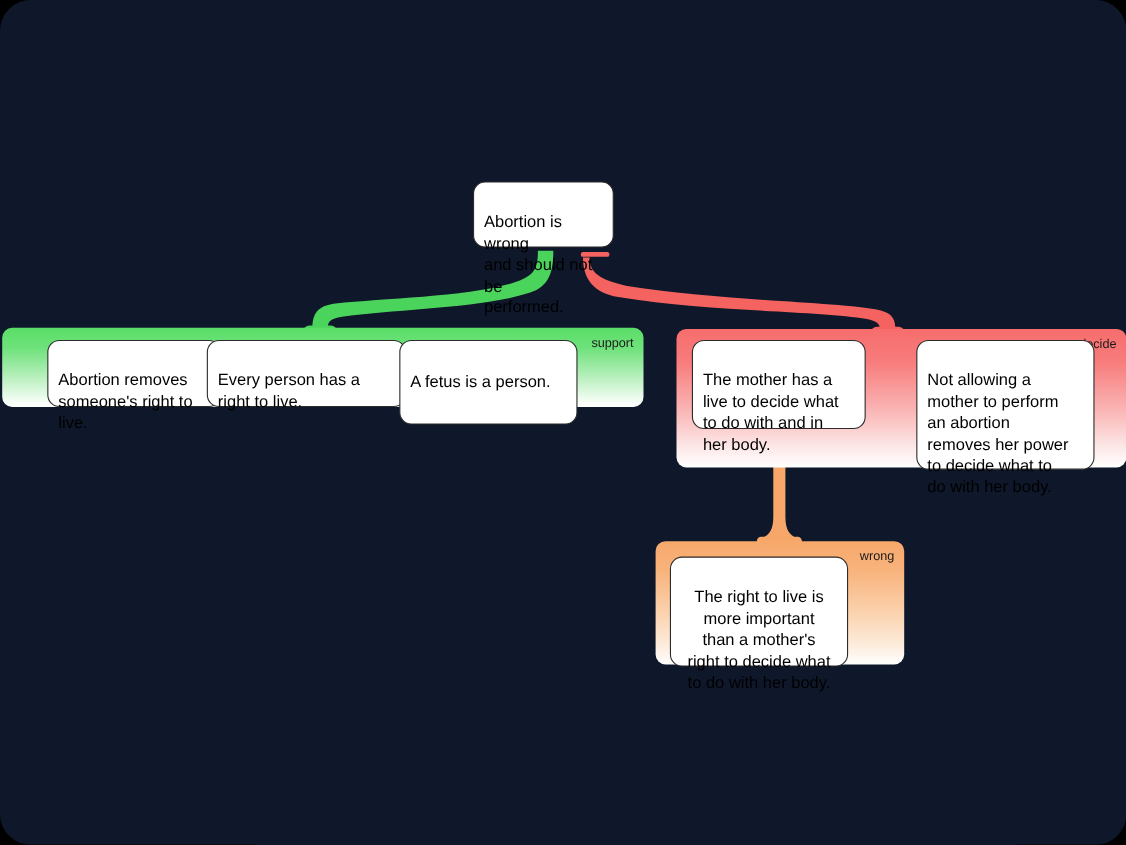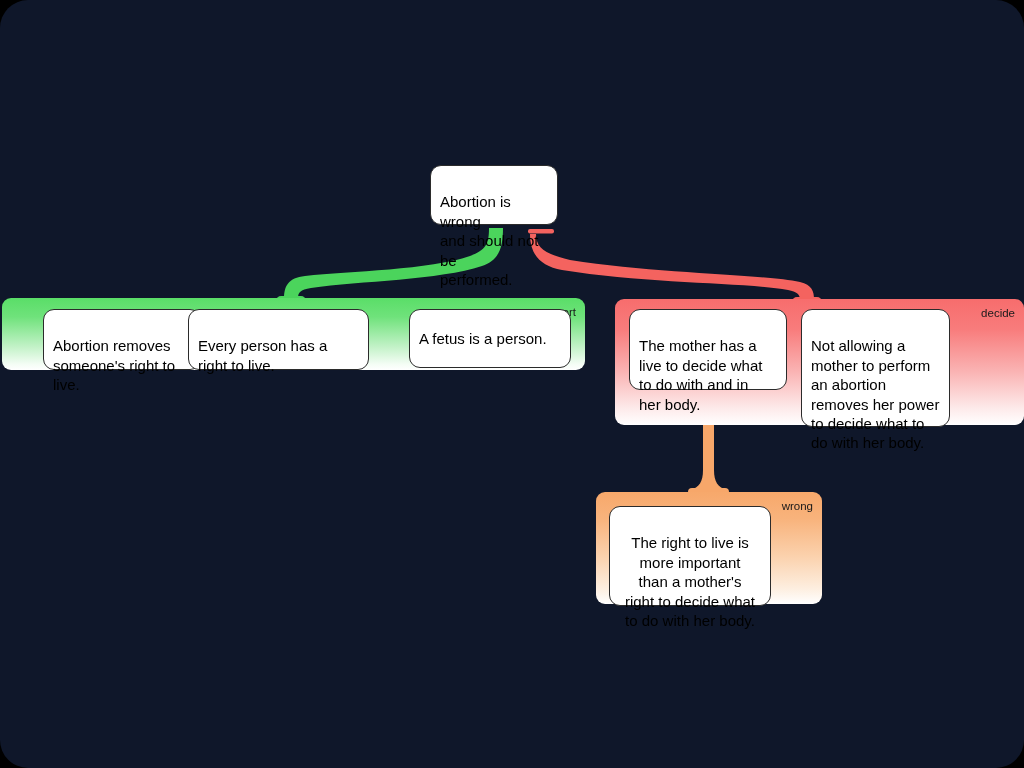--- a/index.html
+++ b/index.html
@@ -122,36 +122,36 @@
     <span>Abortion removes
 someone's right to
 live.</span>
   </div>
 
   <div class="claim" style="left:188px; top:309px; width:181px; height:61px;">
     <span>Every person has a
 right to live.</span>
   </div>
 
-  <div class="claim" style="left:363px; top:309px; width:162px; height:59px; display:flex; align-items:center;margin-left:46px;">
+  <div class="claim" style="left:363px; top:309px; width:162px; height:77px; display:flex; align-items:center;">
     <span>A fetus is a person.</span>
   </div>
 
   <div class="group oppose" style="left:615px; top:299px; width:409px; height:126px;">
     <span class="group-label">decide</span>
   </div>
 
   <div class="claim" style="left:629px; top:309px; width:158px; height:81px;">
     <span>The mother has a
 live to decide what
 to do with and in
 her body.</span>
   </div>
 
-  <div class="claim" style="left:801px; top:309px; width:149px; height:118px;">
+  <div class="claim" style="left:833px; top:309px; width:162px; height:118px;">
     <span>Not allowing a
 mother to perform
 an abortion
 removes her power
 to decide what to
 do with her body.</span>
   </div>
 
   <div class="group rebuts" style="left:596px; top:492px; width:226px; height:112px;">
     <span class="group-label">wrong</span>

